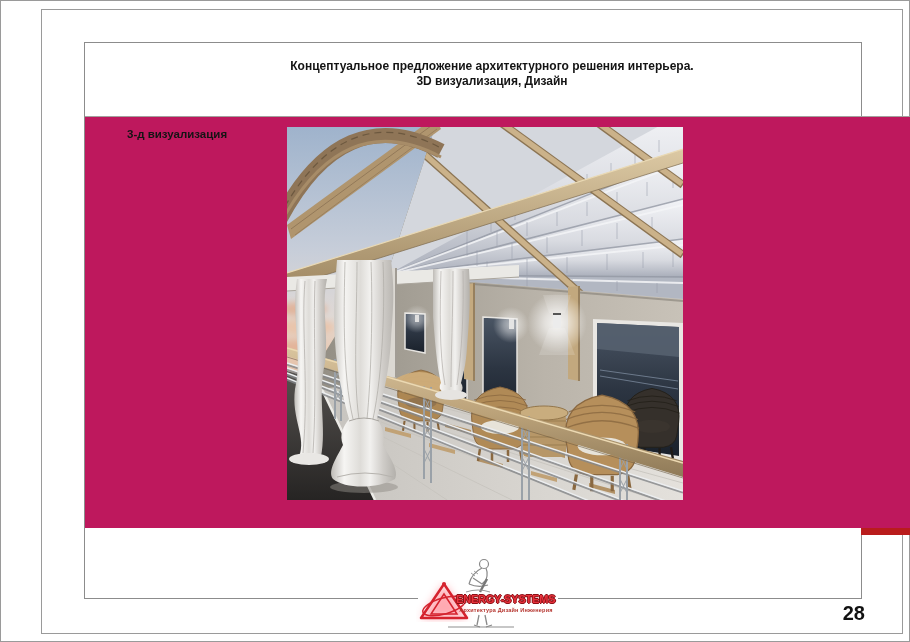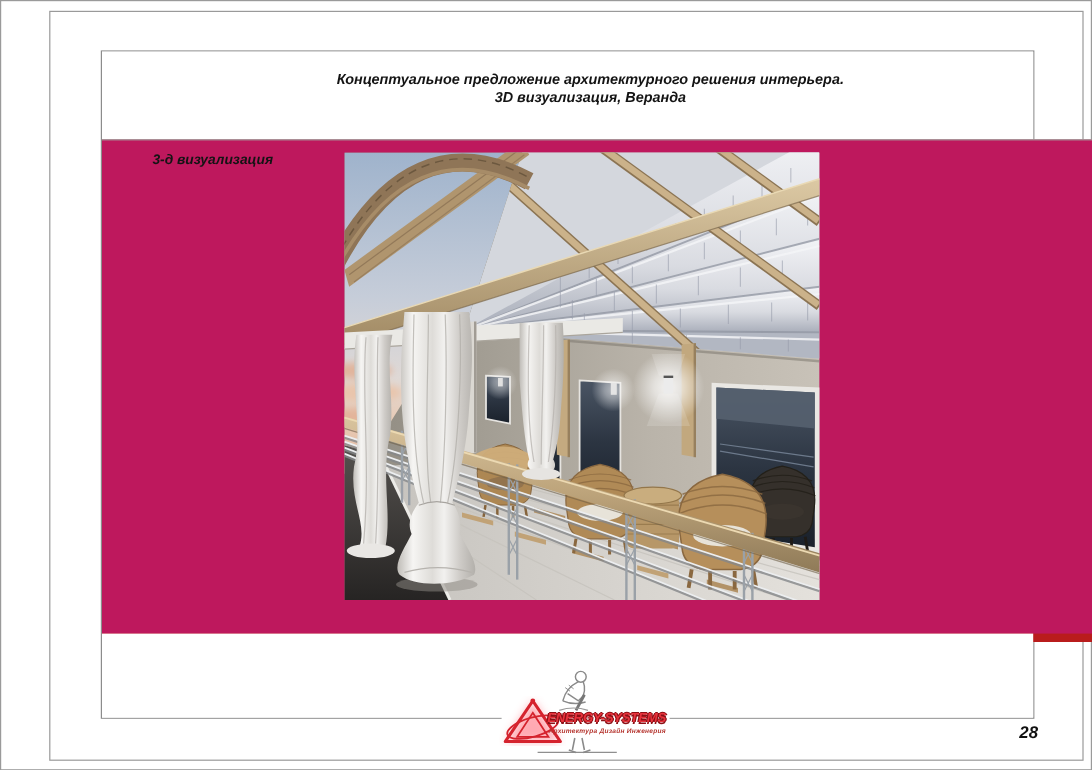--- a/index.html
+++ b/index.html
@@ -1,32 +1,32 @@
 <!DOCTYPE html>
 <html><head>
 <meta charset="utf-8">
 <style>
   html,body{margin:0;padding:0;background:#ffffff;}
   .stage{position:relative;width:910px;height:642px;background:#ffffff;
-         font-family:"Liberation Sans","DejaVu Sans",sans-serif;overflow:hidden;font-style:italic;}
+         font-family:"Liberation Sans","DejaVu Sans",sans-serif;overflow:hidden;}
   .page-frame{position:absolute;inset:0;border:1px solid #9a9a9a;box-sizing:border-box;}
   .inner-frame{position:absolute;left:41px;top:9px;width:860px;height:623px;
                border:1px solid #9a9a9a;background:#ffffff;}
   .content-frame{position:absolute;left:42px;top:32px;width:776px;height:555px;
                  border:1px solid #8c8c8c;background:#ffffff;}
   .slide-header{position:absolute;left:0;top:0;width:776px;height:73px;background:#ffffff;}
   .title-wrap{padding-top:16px;padding-left:38px;text-align:center;}
   .title-line{font-size:12px;font-weight:700;color:#141414;line-height:15px;letter-spacing:0;}
   .gray-band{position:absolute;left:0;top:73px;width:896px;height:411px;background:#be185d;
              border-top:1px solid #a3a19d;border-bottom:7px solid #b91c1c;box-sizing:content-box;}
   .section-label{position:absolute;left:42px;top:11px;font-size:11.5px;font-weight:700;color:#141414;}
   .render-box{position:absolute;left:202px;top:10px;width:396px;height:373px;}
   .footer-band{position:absolute;left:0;top:485px;width:776px;height:70px;background:#ffffff;}
   .page-number{position:absolute;left:763px;top:592px;width:60px;text-align:right;
-               font-size:14px;font-weight:700;color:#111111;}
+               font-size:20px;font-weight:700;color:#111111;}
   
   .logo-block{position:absolute;left:374px;top:547px;width:150px;height:80px;}
   .logo-whitebg{position:absolute;left:2px;top:36px;width:140px;height:24px;background:#ffffff;}
   .logo-figure{position:absolute;left:42px;top:0px;}
   .logo-mark{position:absolute;left:0px;top:22px;}
   .logo-brand{position:absolute;left:40px;top:36px;width:100px;text-align:left;
               font-size:11px;font-weight:700;letter-spacing:-0.2px;color:#e8323c;white-space:nowrap;
               text-shadow:-1px 0 0 #8c1016,1px 0 0 #8c1016,0 -1px 0 #8c1016,0 1px 0 #8c1016;}
   .logo-tagline{position:absolute;left:40px;top:50px;width:100px;text-align:center;
                 font-size:5.5px;font-weight:700;color:#b5342e;letter-spacing:0.2px;white-space:nowrap;}
@@ -36,21 +36,21 @@
 <body>
 
 <div class="stage">
   <div class="page-frame"></div>
   <div class="inner-frame">
 
     <div class="content-frame">
       <div class="slide-header">
         <div class="title-wrap">
           <div class="title-line">Концептуальное предложение архитектурного решения интерьера.</div>
-          <div class="title-line">3D визуализация,  Веранда</div>
+          <div class="title-line">3D визуализация,  Дизайн</div>
         </div>
       </div>
 
       <div class="gray-band">
         <div class="section-label">3-д визуализация</div>
 
         <div class="render-box">
         <svg width="396" height="373" viewBox="0 0 396 373">
           <defs>
             <linearGradient id="gSky" x1="0" y1="0" x2="0" y2="1">

